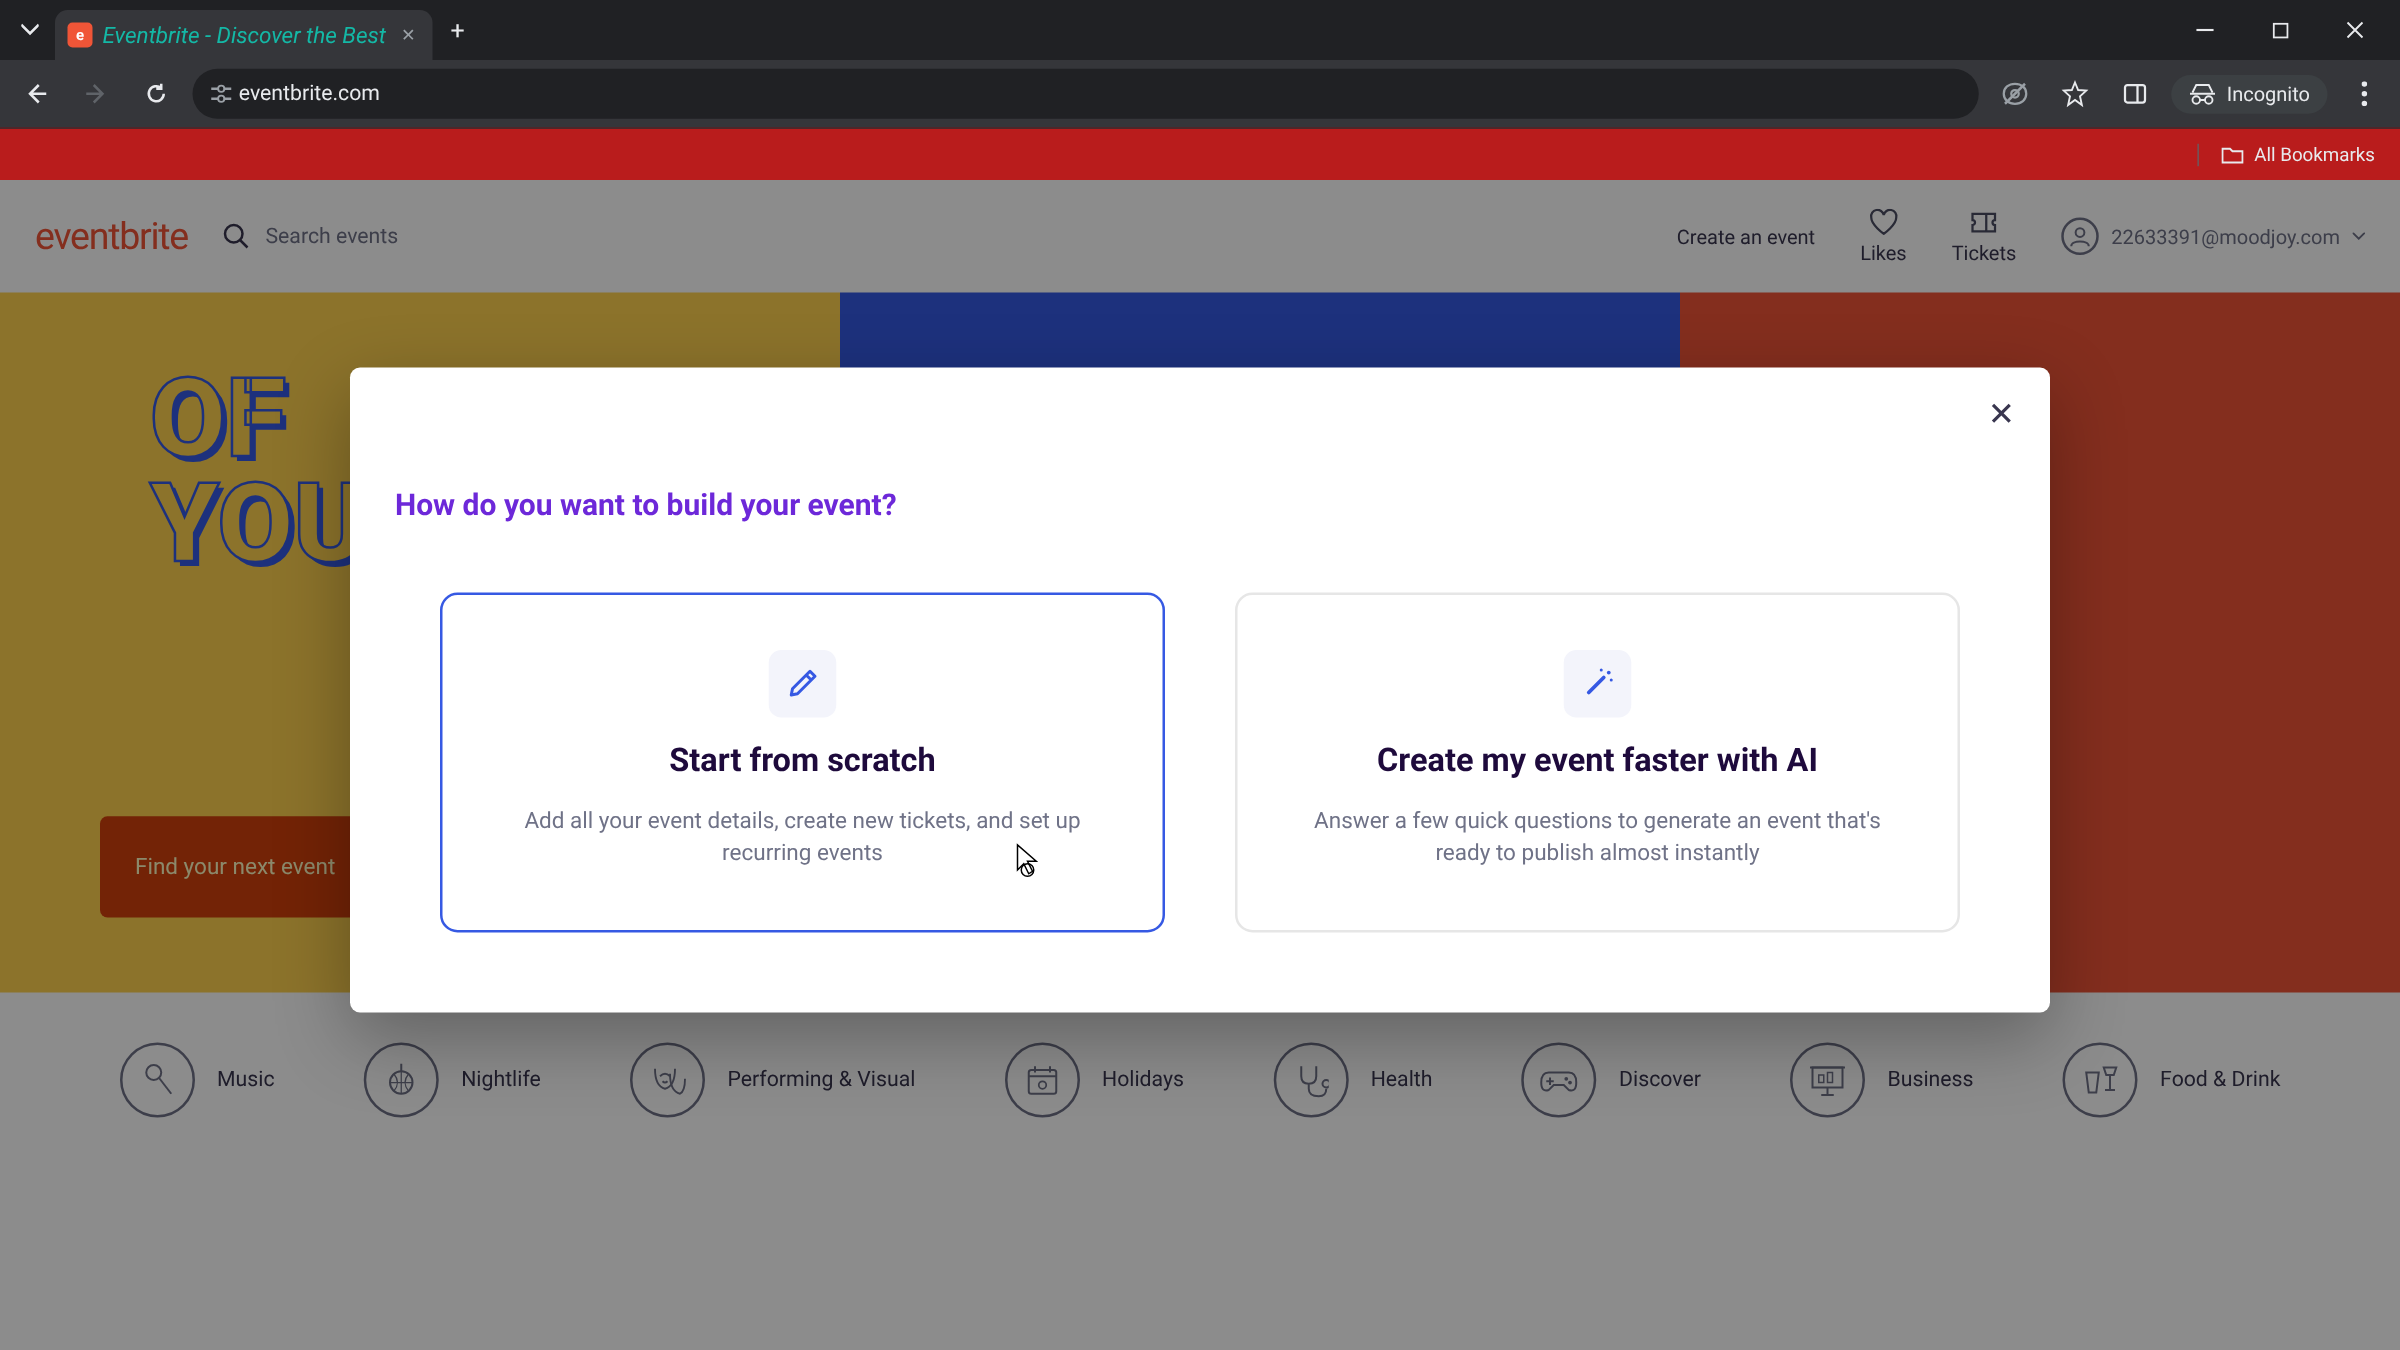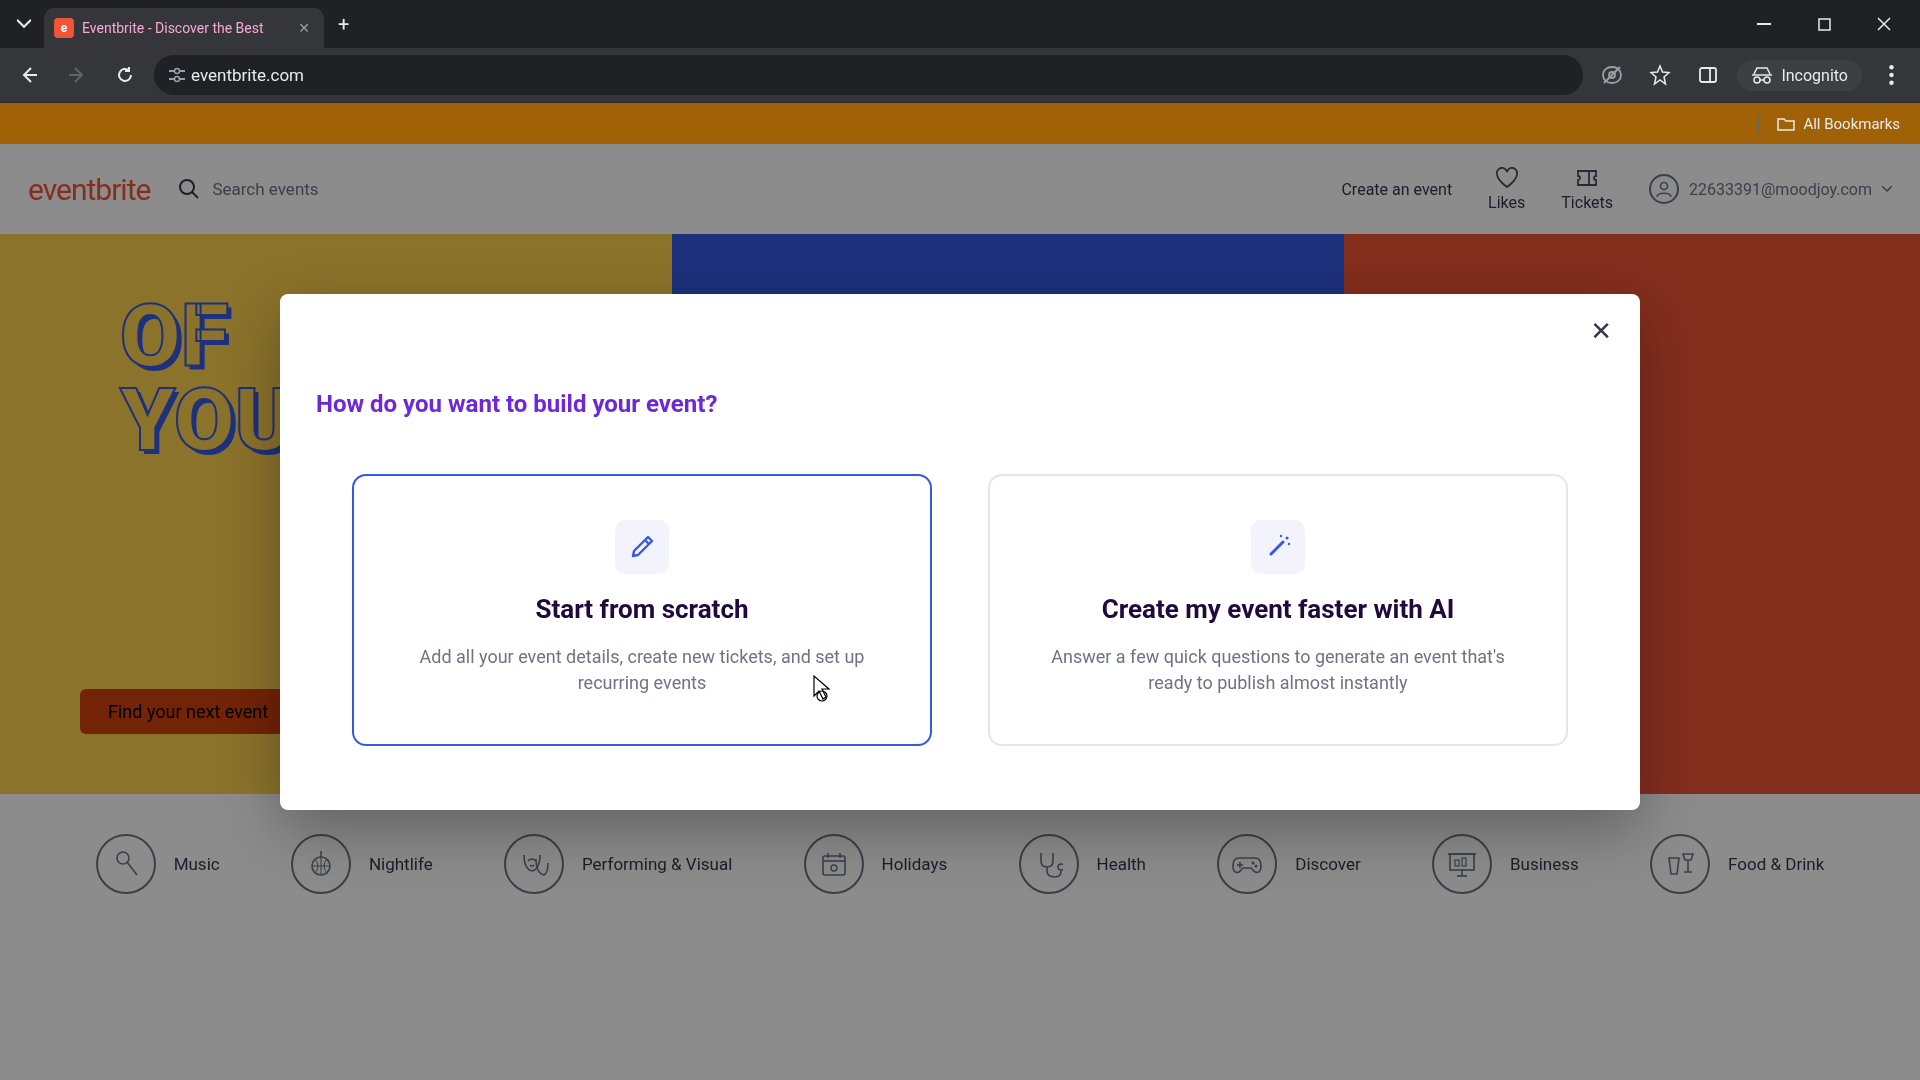--- a/index.html
+++ b/index.html
@@ -4,37 +4,37 @@
 <style>
 * { margin: 0; padding: 0; box-sizing: border-box; font-family: -apple-system, BlinkMacSystemFont, "Segoe UI", Roboto, Helvetica, Arial, sans-serif; }
 html, body { width: 1920px; height: 1080px; overflow: hidden; background: #202124; }
 
 
 .browser-chrome { width: 100%; background: #202124; }
 .tab-strip { height: 48px; display: flex; align-items: center; padding: 0 8px; gap: 4px; }
 .tab-dropdown { width: 32px; height: 32px; display: flex; align-items: center; justify-content: center; color: #e8eaed; cursor: pointer; border-radius: 4px; }
 .browser-tab { display: flex; align-items: center; background: #35363a; height: 40px; padding: 0 10px; border-radius: 10px 10px 0 0; gap: 8px; min-width: 280px; margin-top: 8px; }
 .tab-favicon { width: 20px; height: 20px; background: #f05537; border-radius: 4px; display: flex; align-items: center; justify-content: center; color: #fff; font-size: 12px; font-weight: bold; }
-.tab-title { color: #f9a8d4; font-size: 14px; flex: 1; white-space: nowrap; overflow: hidden; text-overflow: ellipsis; }
+.tab-title { color: #14b8a6; font-size: 18px; flex: 1; white-space: nowrap; overflow: hidden; text-overflow: ellipsis; font-style: italic; }
 .tab-close { color: #9aa0a6; font-size: 14px; cursor: pointer; padding: 2px 4px; }
 .new-tab { color: #e8eaed; font-size: 20px; padding: 4px 10px; cursor: pointer; }
 .window-controls { margin-left: auto; display: flex; gap: 4px; }
 .win-ctrl { width: 56px; height: 40px; display: flex; align-items: center; justify-content: center; color: #e8eaed; cursor: pointer; }
 
 .toolbar { height: 54px; background: #35363a; display: flex; align-items: center; padding: 0 10px; gap: 10px; }
 .nav-btn { width: 38px; height: 38px; display: flex; align-items: center; justify-content: center; color: #e8eaed; cursor: pointer; border-radius: 50%; }
 .nav-btn.disabled { color: #5f6368; cursor: default; }
 .addr-bar { flex: 1; height: 40px; background: #202124; border-radius: 20px; display: flex; align-items: center; padding: 0 14px; gap: 5px; color: #e8eaed; }
 .addr-icon { color: #9aa0a6; display: flex; align-items: center; }
 .addr-text { color: #e8eaed; font-size: 17px; }
 .toolbar-right { display: flex; align-items: center; gap: 10px; }
 .toolbar-icon { width: 38px; height: 38px; display: flex; align-items: center; justify-content: center; color: #e8eaed; cursor: pointer; }
 .incognito-pill { display: flex; align-items: center; gap: 8px; background: #3c4043; padding: 6px 14px; border-radius: 20px; color: #e8eaed; font-size: 16px; }
 
-.bookmarks-bar { height: 42px; background: #a16207; border-top: 1px solid #2a2b2e; display: flex; align-items: center; justify-content: flex-end; padding: 0 20px; }
+.bookmarks-bar { height: 42px; background: #b91c1c; border-top: 1px solid #2a2b2e; display: flex; align-items: center; justify-content: flex-end; padding: 0 20px; }
 .bookmarks-btn { display: flex; align-items: center; gap: 8px; color: #e8eaed; font-size: 15px; cursor: pointer; border-left: 1px solid #5f6368; padding-left: 18px; }
 
 
 .page { position: relative; width: 100%; height: calc(1080px - 48px - 54px - 42px); background: #fff; }
 
 
 .dim { position: absolute; inset: 0; background: rgba(0,0,0,0.45); z-index: 5; }
 
 
 .eb-header { height: 90px; display: flex; align-items: center; padding: 0 28px; gap: 28px; background: #fff; }
@@ -43,21 +43,21 @@
 .eb-search-icon { color: #39364f; }
 .eb-nav { display: flex; align-items: center; gap: 36px; color: #39364f; font-size: 16px; }
 .eb-nav-item { display: flex; flex-direction: column; align-items: center; gap: 4px; cursor: pointer; }
 .eb-nav-icon { font-size: 22px; color: #4b4d63; }
 .eb-user { display: flex; align-items: center; gap: 10px; color: #6f7287; font-size: 16px; }
 .eb-user-avatar { width: 30px; height: 30px; border-radius: 50%; border: 2px solid #6f7287; display: flex; align-items: center; justify-content: center; }
 
 
 .hero { position: relative; height: 560px; background: linear-gradient(90deg, #ffd24f 0%, #ffd24f 35%, #3659e3 35%, #3659e3 70%, #f05537 70%, #f05537 100%); overflow: hidden; }
 .hero-text { position: absolute; left: 120px; top: 60px; color: #ffd24f; font-size: 88px; font-weight: 900; line-height: 0.95; -webkit-text-stroke: 2px #3659e3; text-shadow: 4px 4px 0 #3659e3; }
-.hero-btn { position: absolute; left: 80px; bottom: 60px; background: #d1410c; color: #000000; padding: 12px 28px; border-radius: 6px; font-size: 18px; cursor: pointer; }
+.hero-btn { position: absolute; left: 80px; bottom: 60px; background: #d1410c; color: #fef9c3; padding: 30px 28px; border-radius: 6px; font-size: 18px; cursor: pointer; }
 
 
 .categories { display: flex; justify-content: space-around; padding: 40px 60px 0; }
 .cat-item { display: flex; flex-direction: row; align-items: center; gap: 18px; color: #39364f; cursor: pointer; }
 .cat-icon { width: 60px; height: 60px; border-radius: 50%; border: 2px solid #6f7287; display: flex; align-items: center; justify-content: center; color: #6f7287; }
 .cat-label { font-size: 17px; color: #39364f; }
 
 
 .modal-wrap { position: absolute; inset: 0; display: flex; align-items: flex-start; justify-content: center; z-index: 10; padding-top: 150px; }
 .modal { width: 1360px; background: #fff; border-radius: 8px; box-shadow: 0 20px 60px rgba(0,0,0,0.3); padding: 36px 36px 64px; position: relative; }

